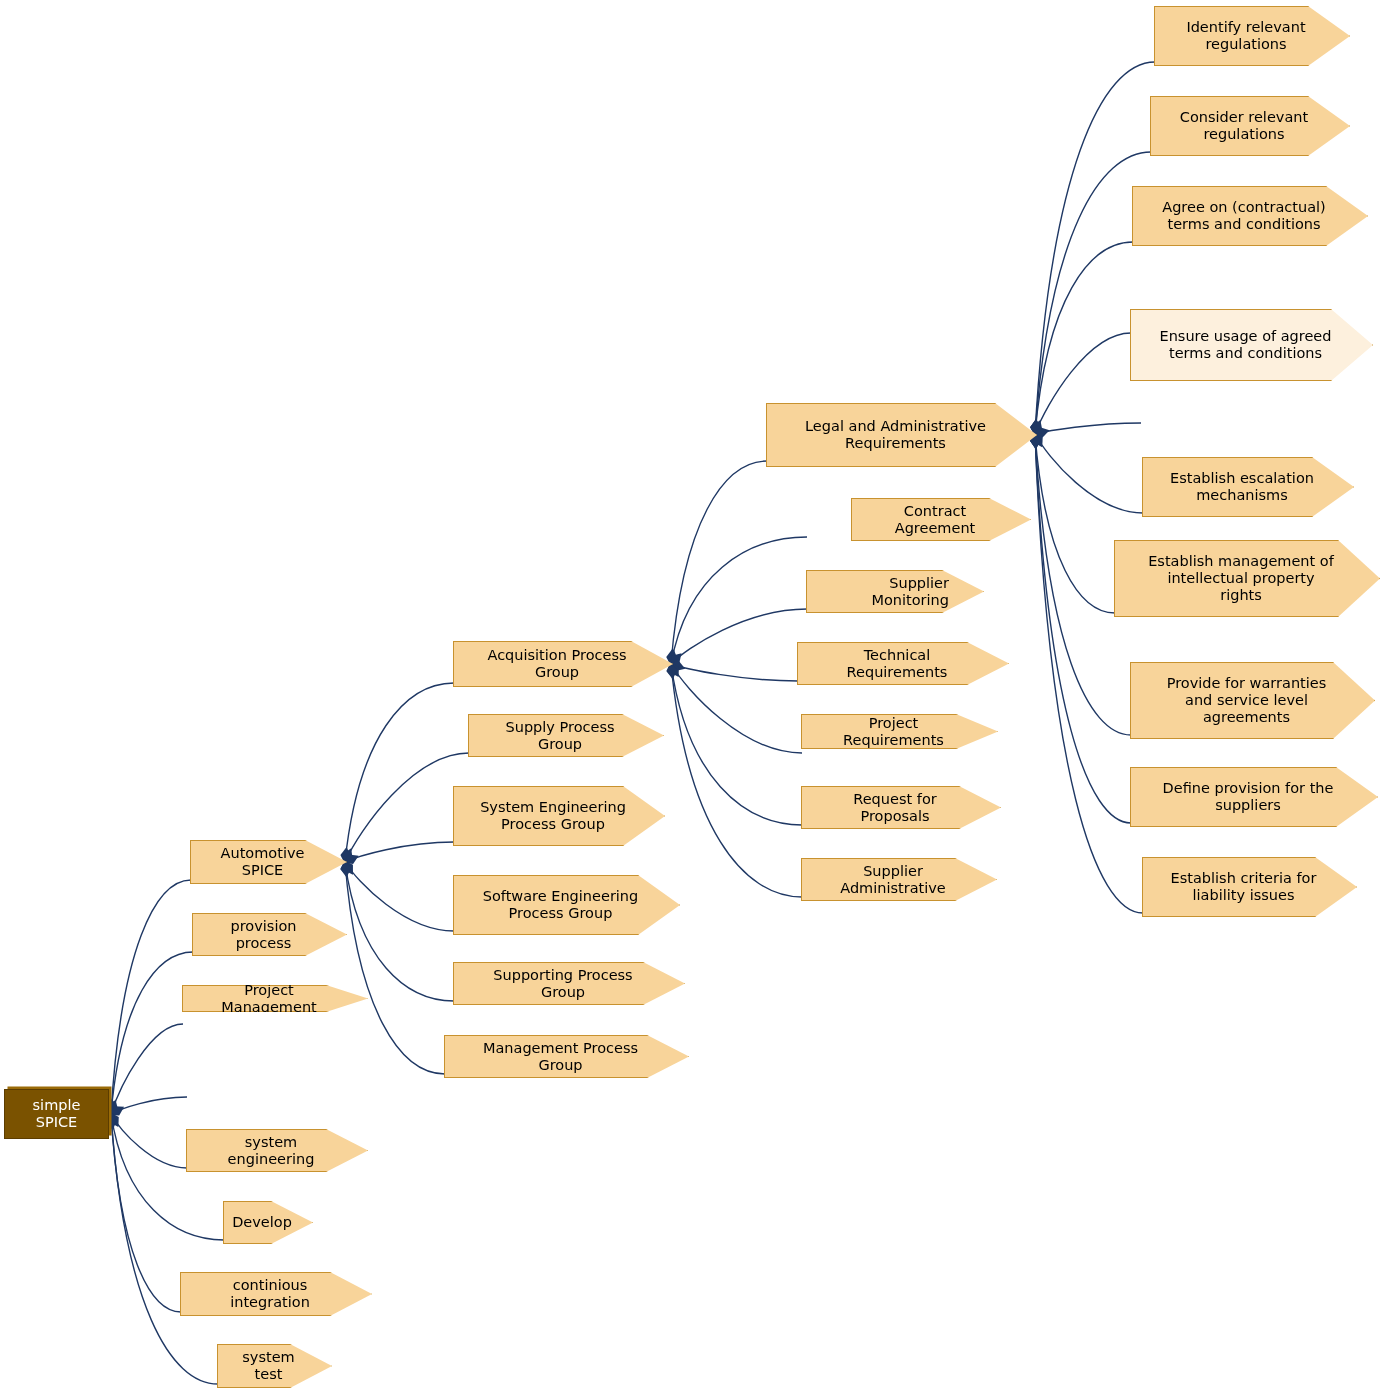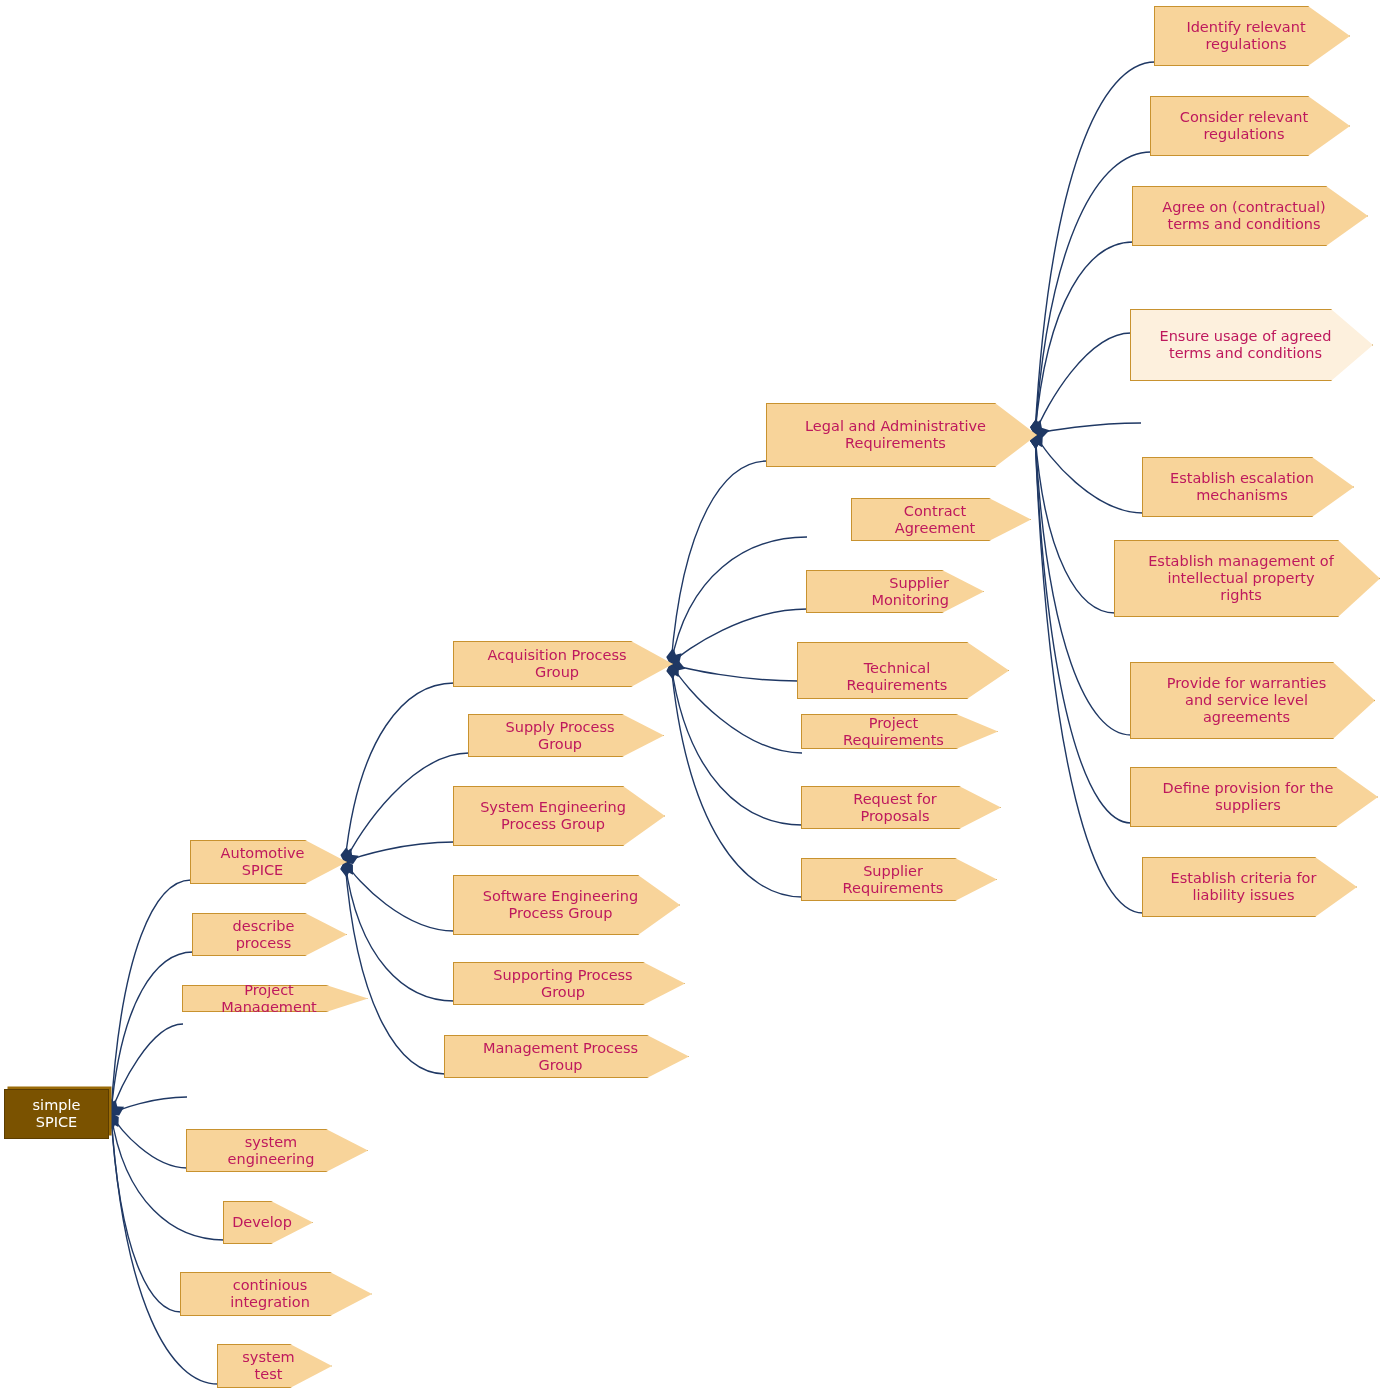--- a/index.html
+++ b/index.html
@@ -25,21 +25,21 @@
     height: 1394px;
     pointer-events: none;
   }
   .node {
     position: absolute;
     box-sizing: border-box;
     display: flex;
     align-items: center;
     justify-content: center;
     text-align: center;
-    color: #be185d;
+    color: #000000;
     font-size: 14.5px;
     line-height: 17px;
     padding: 4px 34px 4px 22px;
     background: #f8d49a;
     border: 1.3px solid #c8922f;
     clip-path: polygon(0 0, calc(100% - 42px) 0, 100% 50%, calc(100% - 42px) 100%, 0 100%);
     white-space: pre-line;
   }
   .node.light {
     background: #fdf0dd;
@@ -129,21 +129,21 @@
     </svg>
 
   <div class="node root" style="left: 4px; top: 1089px; width: 105px; height: 50px;">
     <span class="node-label">simple SPICE</span>
   </div>
 
   <div class="node" style="left: 190px; top: 840px; width: 157px; height: 44px;">
     <span class="node-label">Automotive SPICE</span>
   </div>
   <div class="node" style="left: 192px; top: 913px; width: 155px; height: 43px;">
-    <span class="node-label">describe process</span>
+    <span class="node-label">provision process</span>
   </div>
   <div class="node" style="left: 182px; top: 985px; width: 186px; height: 27px;">
     <span class="node-label">Project Management</span>
   </div>
   <div class="node" style="left: 186px; top: 1129px; width: 182px; height: 43px;">
     <span class="node-label">system engineering</span>
   </div>
   <div class="node" style="left: 223px; top: 1201px; width: 90px; height: 43px;">
     <span class="node-label">Develop</span>
   </div>
@@ -178,31 +178,31 @@
   <div class="node" style="left: 766px; top: 403px; width: 271px; height: 64px;">
     <span class="node-label">Legal and Administrative
 Requirements</span>
   </div>
   <div class="node" style="left: 806px; top: 498px; width: 180px; height: 43px; margin-left: 45px;">
     <span class="node-label">Contract Agreement</span>
   </div>
   <div class="node" style="left: 806px; top: 570px; width: 178px; height: 43px; text-align: right;">
     <span class="node-label">Supplier Monitoring</span>
   </div>
-  <div class="node" style="left: 797px; top: 642px; width: 212px; height: 57px; align-items: flex-end;">
+  <div class="node" style="left: 797px; top: 642px; width: 212px; height: 43px;">
     <span class="node-label">Technical Requirements</span>
   </div>
   <div class="node" style="left: 801px; top: 714px; width: 197px; height: 35px;">
     <span class="node-label">Project Requirements</span>
   </div>
   <div class="node" style="left: 801px; top: 786px; width: 200px; height: 43px;">
     <span class="node-label">Request for Proposals</span>
   </div>
   <div class="node" style="left: 801px; top: 858px; width: 196px; height: 43px;">
-    <span class="node-label">Supplier Requirements</span>
+    <span class="node-label">Supplier Administrative</span>
   </div>
 
   <div class="node" style="left: 1154px; top: 6px; width: 196px; height: 60px;">
     <span class="node-label">Identify relevant
 regulations</span>
   </div>
   <div class="node" style="left: 1150px; top: 96px; width: 200px; height: 60px;">
     <span class="node-label">Consider relevant
 regulations</span>
   </div>

